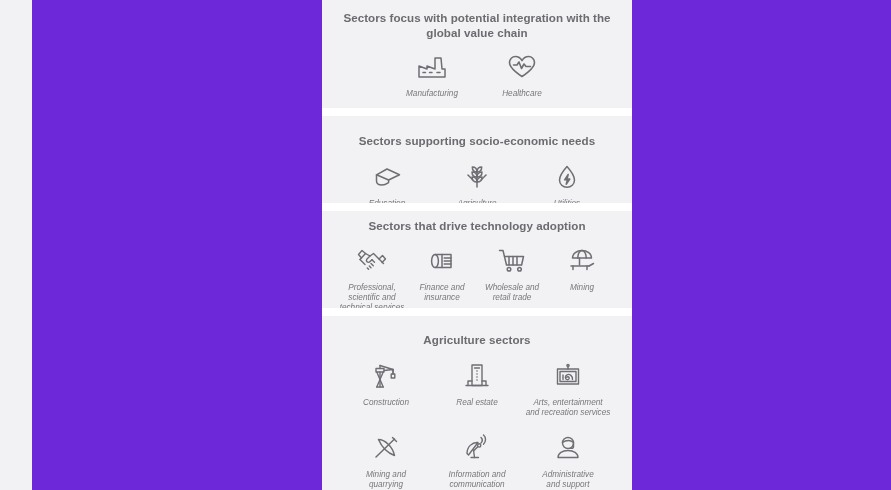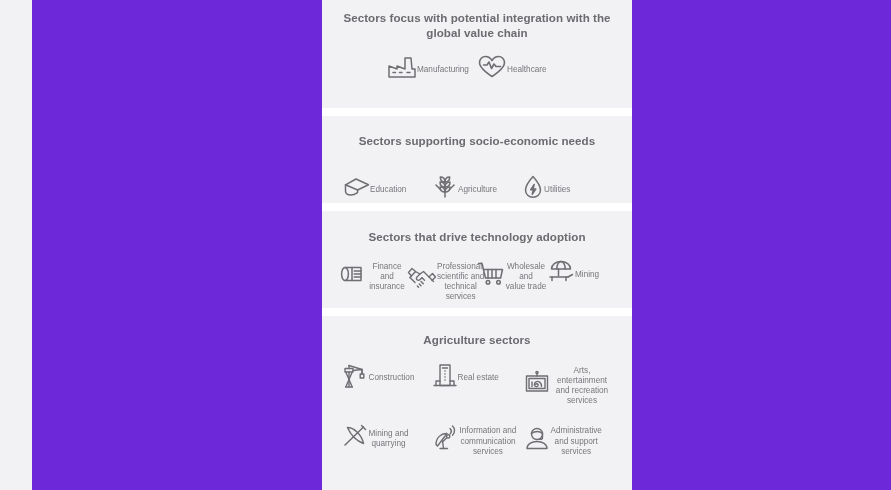--- a/index.html
+++ b/index.html
@@ -63,23 +63,24 @@
   .items-row {
     display: flex;
     flex-direction: row;
     justify-content: center;
     align-items: flex-start;
     width: 100%;
   }
 
   .item {
     display: flex;
-    flex-direction: row;
+    flex-direction: column;
     align-items: center;
     box-sizing: border-box;
+    font-style: italic;
   }
 
   .item-icon {
     display: flex;
     align-items: center;
     justify-content: center;
     height: 32px;
   }
 
   .item-icon svg {
@@ -198,67 +199,67 @@
     </div>
 
     <div class="panel-divider" style="height:8px;"></div>
 
     <div class="panel" id="panel-tech" style="height:97px;justify-content:center;">
       <div class="panel-title">Sectors that drive technology adoption</div>
       <div class="items-row">
 
         <div class="item">
           <div class="item-icon">
-            <svg width="30" height="22" viewBox="0 0 30 22" fill="none" stroke="#6e6e73" stroke-width="1.5" stroke-linejoin="round" stroke-linecap="round">
-              <ellipse cx="8" cy="11" rx="3.4" ry="6.5"></ellipse>
-              <path d="M8 4.5 L15 4.5"></path>
-              <path d="M8 17.5 L15 17.5"></path>
-              <path d="M15 4.5 L15 17.5 L24 17.5 L24 4.5 Z"></path>
-              <path d="M17.2 8 L24 8"></path>
-              <path d="M17.2 11 L24 11"></path>
-              <path d="M17.2 14 L24 14"></path>
-            </svg>
-          </div>
-          <div class="item-label">Finance and
-insurance</div>
-        </div>
-
-        <div class="item">
-          <div class="item-icon">
             <svg width="30" height="26" viewBox="0 0 30 26" fill="none" stroke="#6e6e73" stroke-width="1.4" stroke-linejoin="round" stroke-linecap="round">
               <path d="M3 11.5 L8.5 5.5 L13 8 L16.5 5.5 L22 11 L26.5 15.5"></path>
               <path d="M3 11.5 L8 16.5"></path>
               <path d="M8.5 5.5 L5 2.5 L1.5 6.5 L4.5 10"></path>
               <path d="M22 11 L25.5 7.5 L28.5 11 L25 14.5"></path>
               <path d="M13 8 L10 11 C9.2 11.8 9.2 13 10 13.8 C10.8 14.6 12 14.6 12.8 13.8 L15 11.7"></path>
               <path d="M15 11.7 L17.5 14.2"></path>
               <path d="M14 15.5 L16.3 17.8"></path>
               <path d="M12.3 18 L14 19.7"></path>
               <path d="M10.3 20 L11.6 21.3"></path>
             </svg>
           </div>
           <div class="item-label">Professional,
 scientific and
 technical services</div>
         </div>
 
         <div class="item">
           <div class="item-icon">
+            <svg width="30" height="22" viewBox="0 0 30 22" fill="none" stroke="#6e6e73" stroke-width="1.5" stroke-linejoin="round" stroke-linecap="round">
+              <ellipse cx="8" cy="11" rx="3.4" ry="6.5"></ellipse>
+              <path d="M8 4.5 L15 4.5"></path>
+              <path d="M8 17.5 L15 17.5"></path>
+              <path d="M15 4.5 L15 17.5 L24 17.5 L24 4.5 Z"></path>
+              <path d="M17.2 8 L24 8"></path>
+              <path d="M17.2 11 L24 11"></path>
+              <path d="M17.2 14 L24 14"></path>
+            </svg>
+          </div>
+          <div class="item-label">Finance and
+insurance</div>
+        </div>
+
+        <div class="item">
+          <div class="item-icon">
             <svg width="28" height="26" viewBox="0 0 28 26" fill="none" stroke="#6e6e73" stroke-width="1.5" stroke-linejoin="round" stroke-linecap="round">
               <path d="M1.5 2.5 L5 2.5 L8.5 17 L23 17"></path>
               <path d="M6.6 8.5 L25.5 8.5 L23.6 17"></path>
               <path d="M11 8.5 L11 17"></path>
               <path d="M15 8.5 L15 17"></path>
               <path d="M19 8.5 L19 17"></path>
               <circle cx="11" cy="21.2" r="1.8"></circle>
               <circle cx="21.5" cy="21.2" r="1.8"></circle>
             </svg>
           </div>
           <div class="item-label">Wholesale and
-value trade</div>
+retail trade</div>
         </div>
 
         <div class="item">
           <div class="item-icon">
             <svg width="28" height="26" viewBox="0 0 28 26" fill="none" stroke="#6e6e73" stroke-width="1.5" stroke-linejoin="round" stroke-linecap="round">
               <path d="M4.5 10 C4.5 5.8 8.8 2.5 14 2.5 C19.2 2.5 23.5 5.8 23.5 10 Z"></path>
               <path d="M14 2.5 C11.6 2.5 9.8 5.8 9.8 10"></path>
               <path d="M14 2.5 C16.4 2.5 18.2 5.8 18.2 10"></path>
               <path d="M11.5 10 L11.5 17"></path>
               <path d="M3 18 L21 18"></path>

